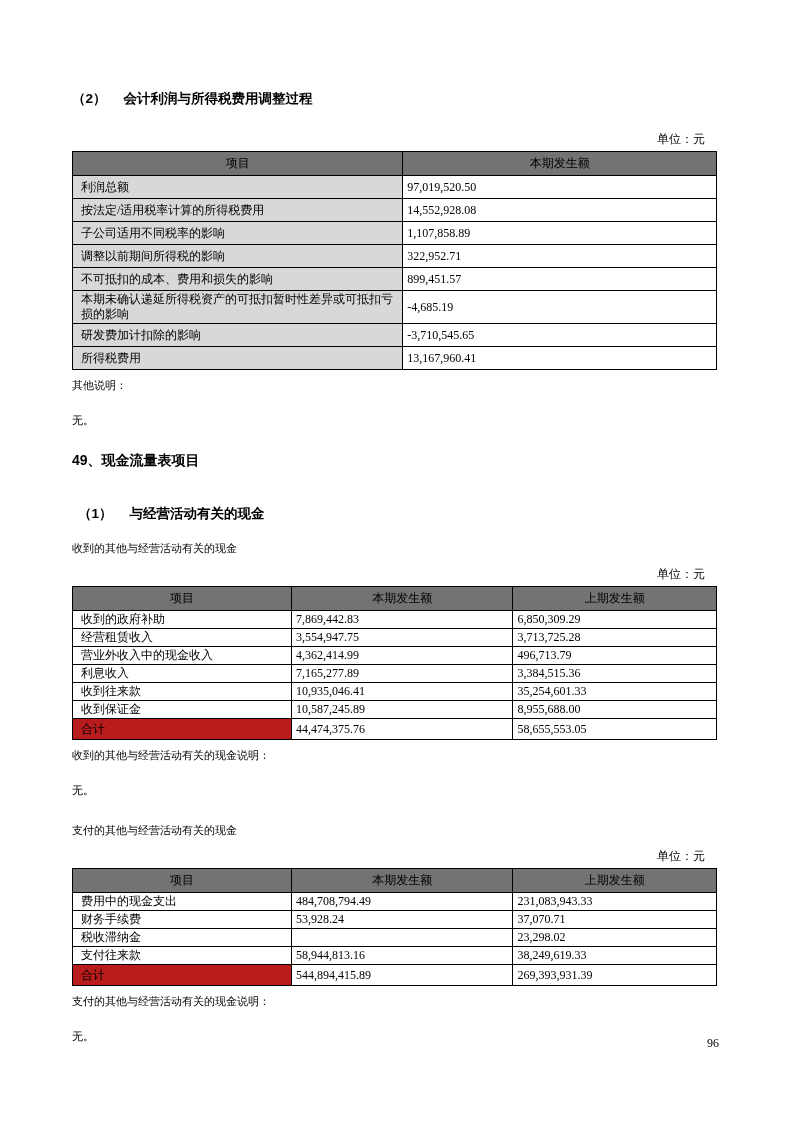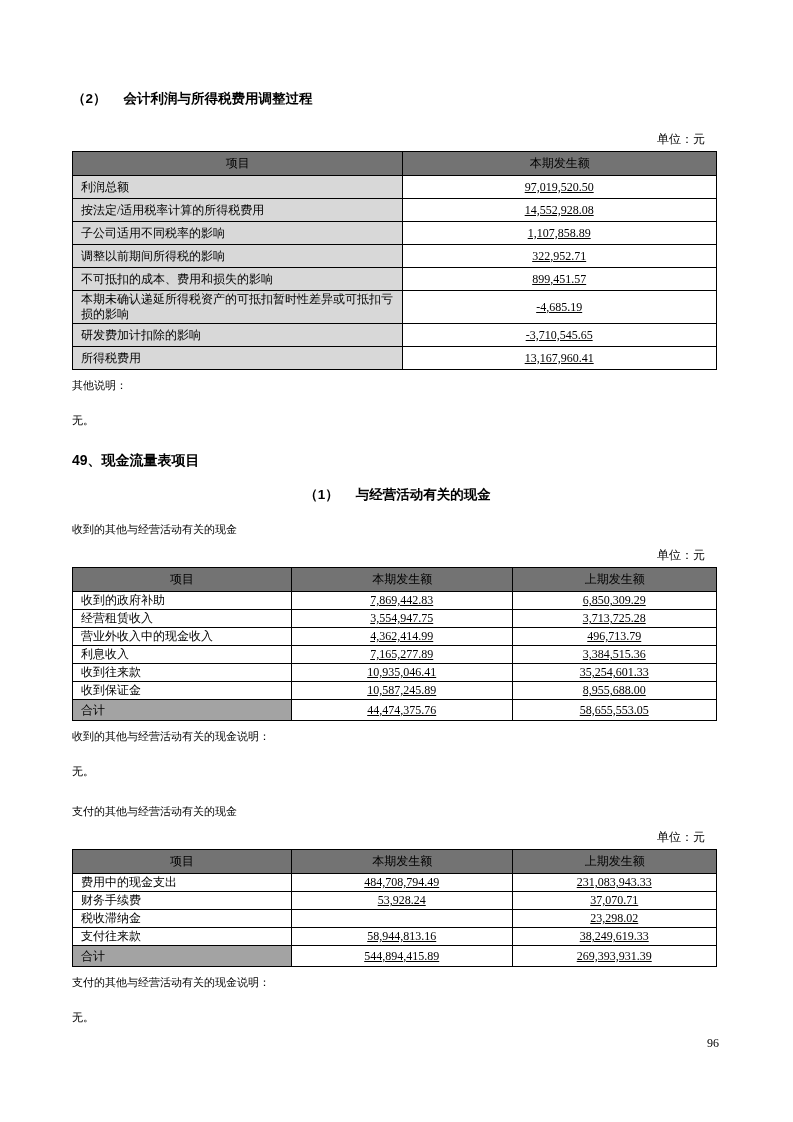--- a/index.html
+++ b/index.html
@@ -24,21 +24,21 @@
     margin: 0;
   }
   .h-main {
     font-family: "Liberation Sans", "DejaVu Sans", sans-serif;
     font-weight: bold;
     font-size: 14px;
     line-height: 17px;
     margin: 24px 0 0 0;
   }
   .h-num { margin-right: 17px; }
-  .h-sub.second { margin-top: 18px; margin-left: 6px; text-align: center; }
+  .h-sub.second { margin-top: 37px; margin-left: 6px; }
   .unit-line {
     text-align: right;
     font-size: 12px;
     line-height: 14px;
     margin-top: 25px;
     padding-right: 12px;
   }
   .unit-line.tight { margin-top: 11px; }
   table {
     width: 100%;
@@ -52,26 +52,26 @@
     font-weight: normal;
     overflow: hidden;
   }
   th {
     background: #737373;
     text-align: center;
     height: 21px;
     padding: 1px 2px;
   }
   td.lbl { text-align: left;  padding: 1px 4px 1px 8px; line-height: 15px; }
-  td.num { text-align: center; padding: 1px 5px 1px 4px; white-space: nowrap; text-decoration: underline; }
+  td.num { text-align: left; padding: 1px 5px 1px 4px; white-space: nowrap; }
   .t1 td { height: 20px; }
   .t1 td.lbl { background: #d8d8d8; }
   .t23 td { height: 15px; }
   .t23 tr.total td { height: 18px; }
-  .t23 tr.total td.lbl { background: #a3a3a3; }
+  .t23 tr.total td.lbl { background: #b91c1c; }
   .para { margin: 8px 0 0 0; line-height: 15px; font-size: 11px; }
   .para.none { margin-top: 20px; }
   .caption { margin-top: 19px; }
   .caption.paid { margin-top: 25px; }
   .page-number {
     position: absolute;
     top: 1036px;
     right: 74px;
     font-size: 12px;
   }

